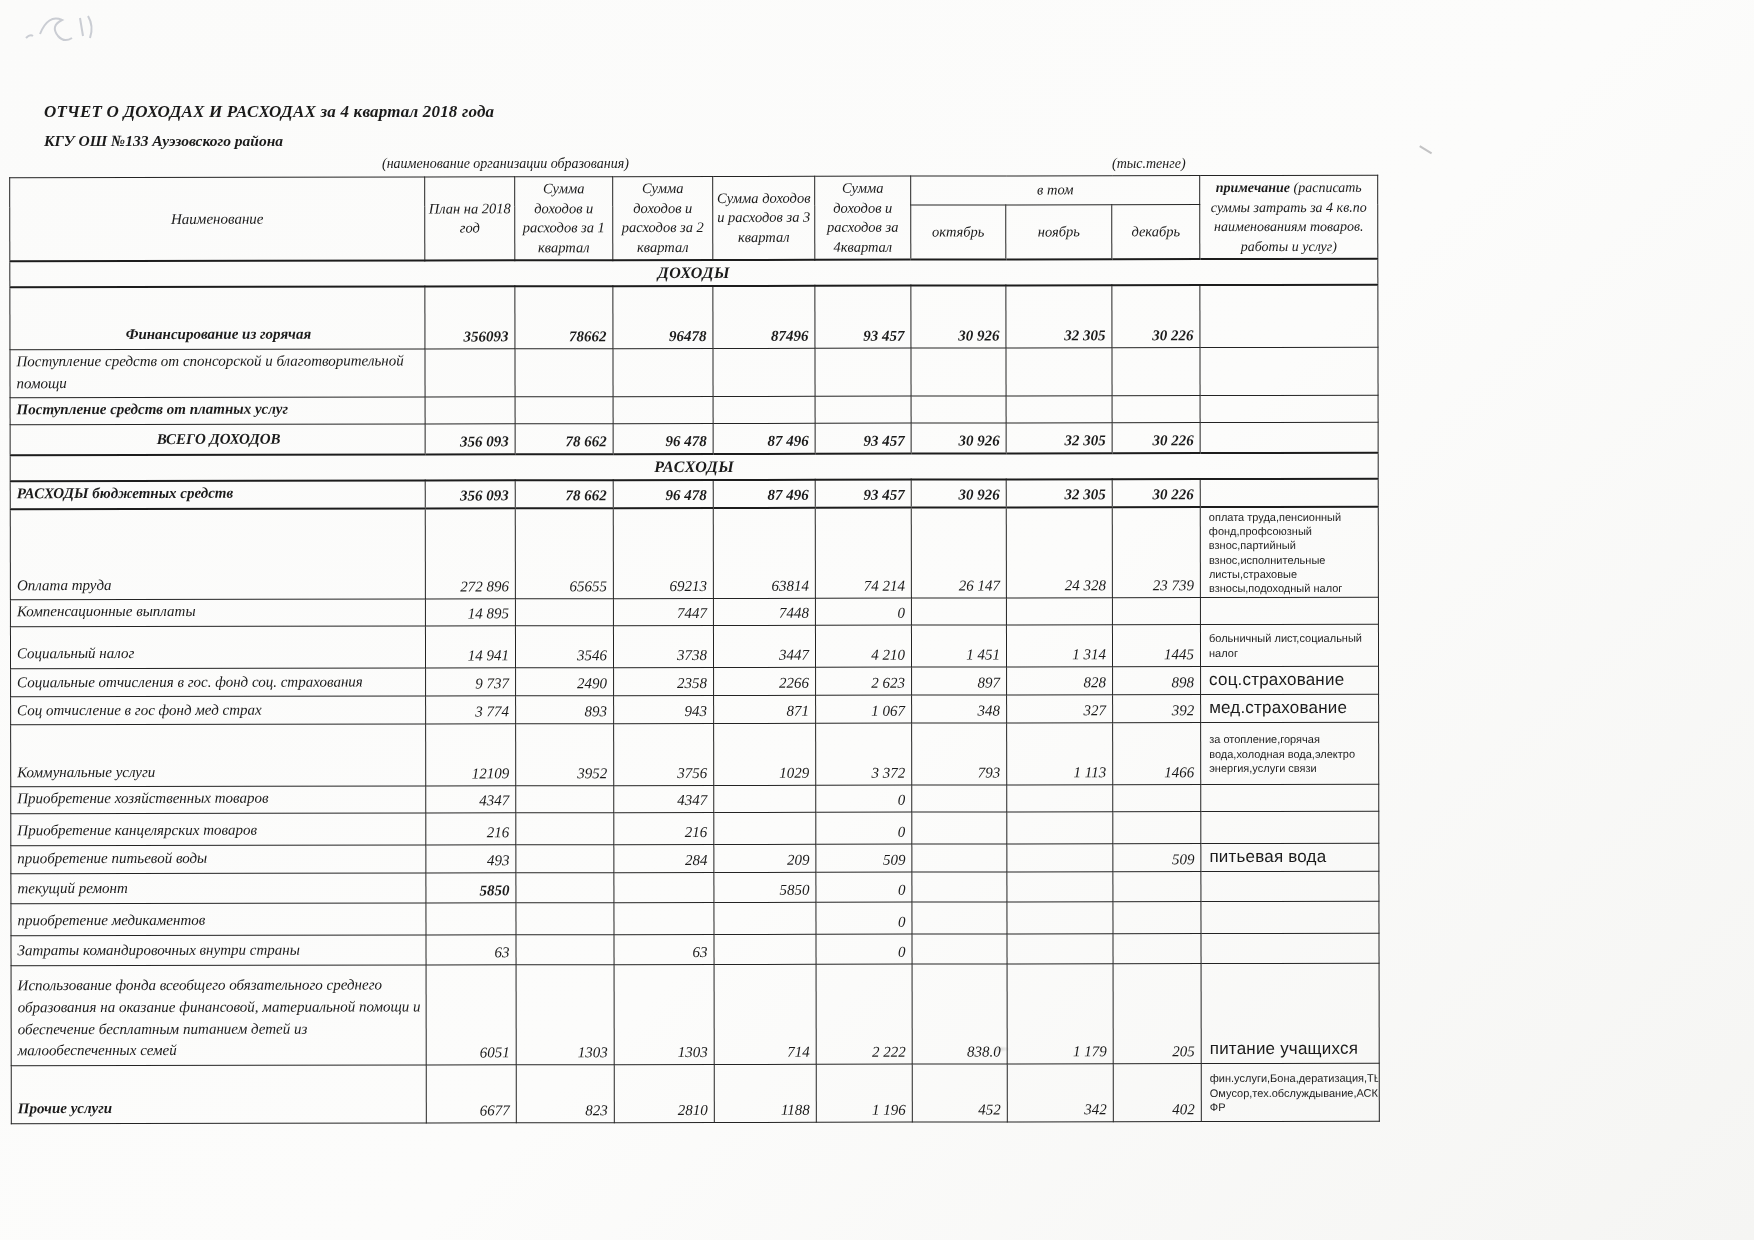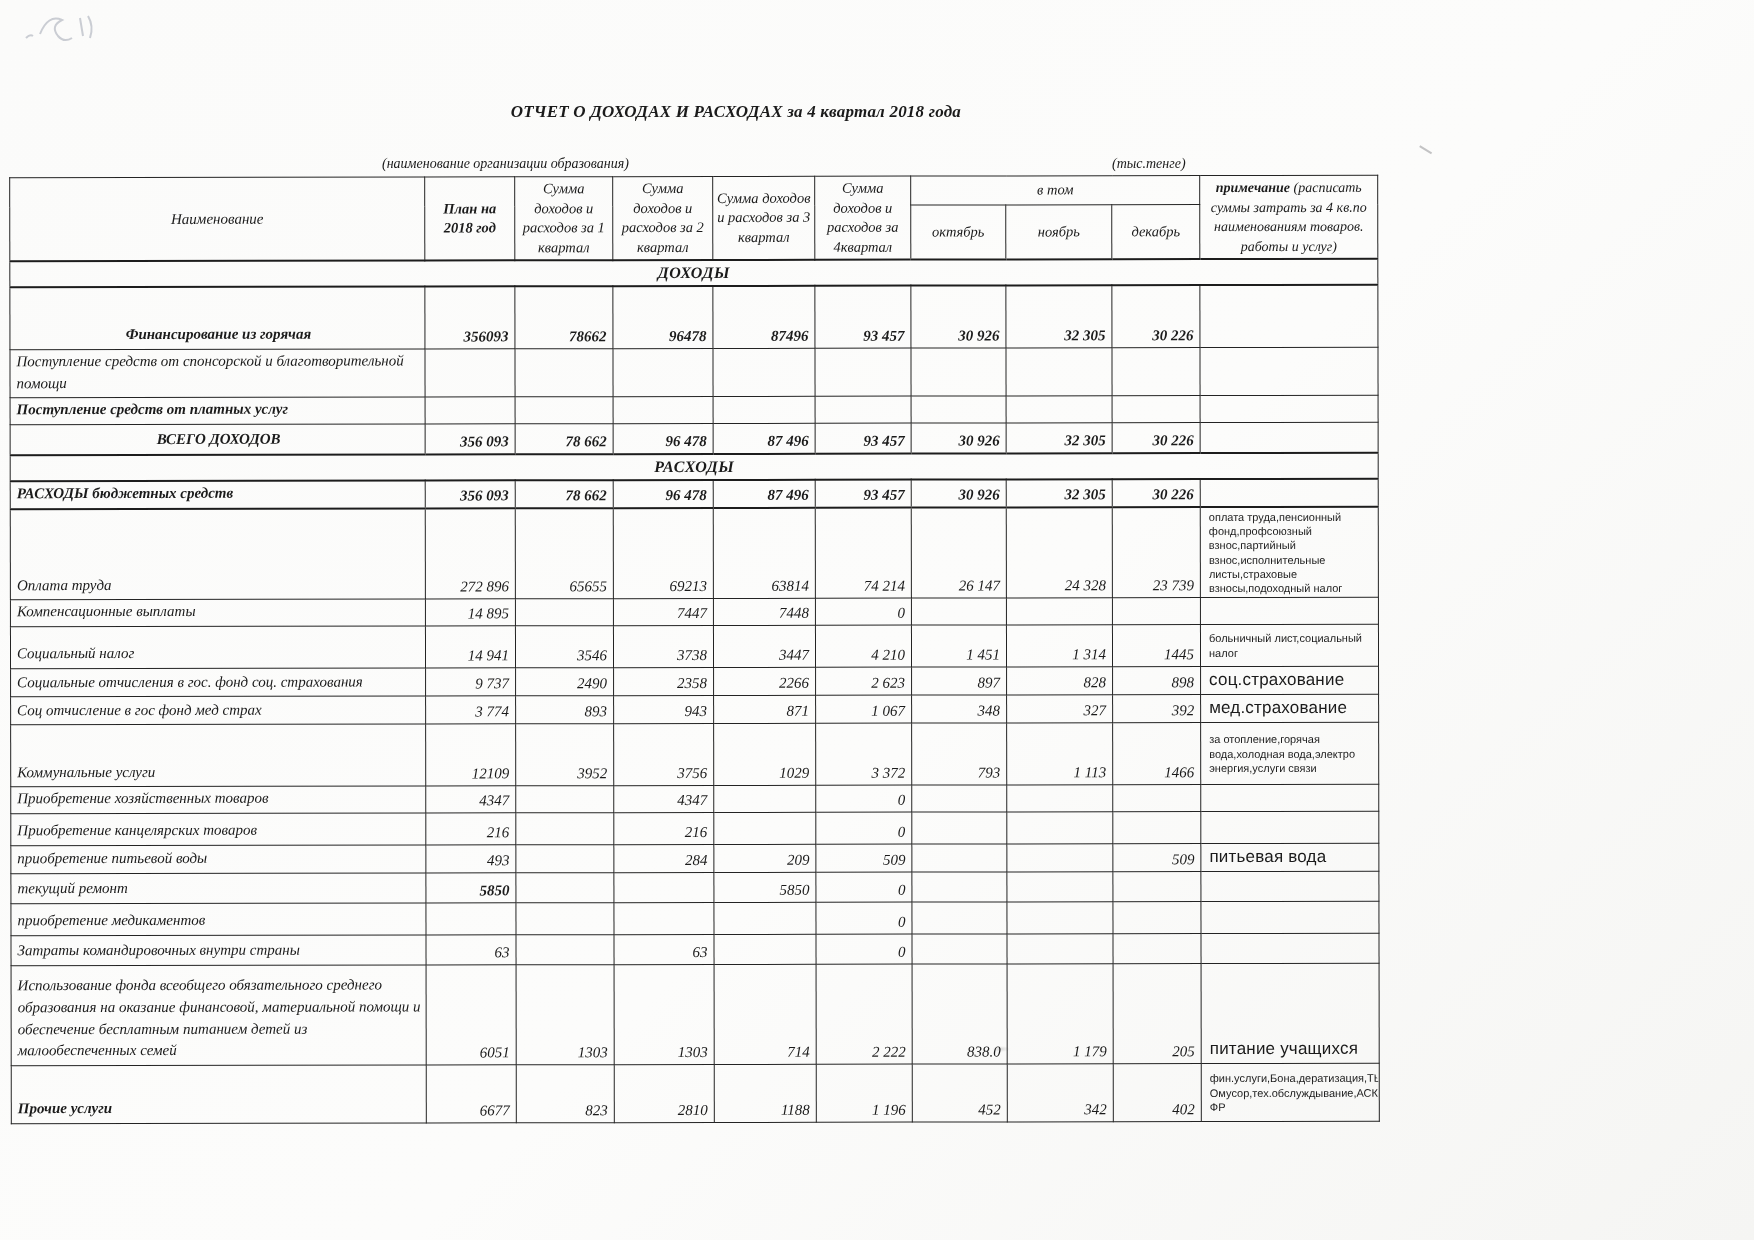--- a/index.html
+++ b/index.html
@@ -1,32 +1,32 @@
 <!DOCTYPE html>
 <html><head>
 <meta charset="utf-8">
 <style>
   html,body{margin:0;padding:0;}
   body{width:1754px;height:1240px;background:#e8e8e6;font-family:"Liberation Serif",serif;}
   .page{position:relative;width:1754px;height:1240px;overflow:hidden;color:#1b1b1b;
         background:linear-gradient(135deg,#fbfbfa 0%,#fcfcfb 55%,#f5f5f3 100%);}
-  .head{position:absolute;top:102px;left:61px;width:900px;text-align:right;}
+  .head{position:absolute;top:102px;left:44px;width:900px;text-align:left;}
   .title{font-size:17px;font-weight:bold;font-style:italic;letter-spacing:.2px;}
   .subtitle{margin-top:10px;font-size:15.5px;font-weight:bold;font-style:italic;}
   .caption{position:absolute;top:156px;font-size:14px;font-style:italic;}
   .caption.units{left:1112px;}
   .caption.orgname{left:382px;}
   table{position:absolute;left:10px;top:176px;width:1368px;border-collapse:collapse;table-layout:fixed;
         transform:rotate(-0.1deg);}
   th,td{border:1.5px solid #242424;overflow:hidden;}
   thead th{font-style:italic;font-weight:normal;font-size:14.5px;text-align:center;
            vertical-align:middle;padding:2px 3px;line-height:1.35;}
   thead tr:last-child th{border-bottom:2.5px solid #1d1d1d;border-radius:9px;}
   th.h-name{font-size:15px;}
-  th.h-plan{font-weight:bold;}
+  th.h-plan{font-weight:normal;}
   th.h-note{font-size:14px;line-height:1.4;}
   th.h-note .nt{font-weight:bold;}
   th.gh{height:24px;font-size:14.5px;}
   td{font-size:15px;font-style:italic;}
   td.name{padding:1px 4px 3px 6px;vertical-align:bottom;line-height:1.45;}
   td.num{text-align:right;padding:1px 6px 3px 2px;vertical-align:bottom;}
   td.center{text-align:center;}
   .b{font-weight:bold;}
   td.section{ text-align:center;font-weight:bold;font-size:16px;letter-spacing:.5px;
         border-top:2.5px solid #1d1d1d;border-bottom:2.5px solid #1d1d1d;}
@@ -44,20 +44,21 @@
 <div class="page">
 
   <svg class="artifact" style="top:8px;left:18px;" width="90" height="44" viewBox="0 0 90 44">
     <path d="M8 30 q4 -4 7 -2 M22 26 q8 -20 22 -14 q-12 6 -4 16 q6 7 14 2 M62 10 l3 18 M70 8 q6 10 2 22" fill="none" stroke="#8d95a4" stroke-width="2" opacity="0.45"></path>
   </svg>
   <div class="artifact smudge1"></div>
   <div class="artifact smudge2"></div>
 
   <div class="head">
     <div class="title">ОТЧЕТ О ДОХОДАХ И РАСХОДАХ за 4 квартал 2018 года</div>
+    <div class="subtitle">КГУ ОШ №133 Ауэзовского района</div>
   </div>
 
   <div class="caption orgname">(наименование организации образования)</div>
   <div class="caption units">(тыс.тенге)</div>
 
   <table>
     <colgroup>
       <col style="width:415px">
         <col style="width:90px">
         <col style="width:98px">

